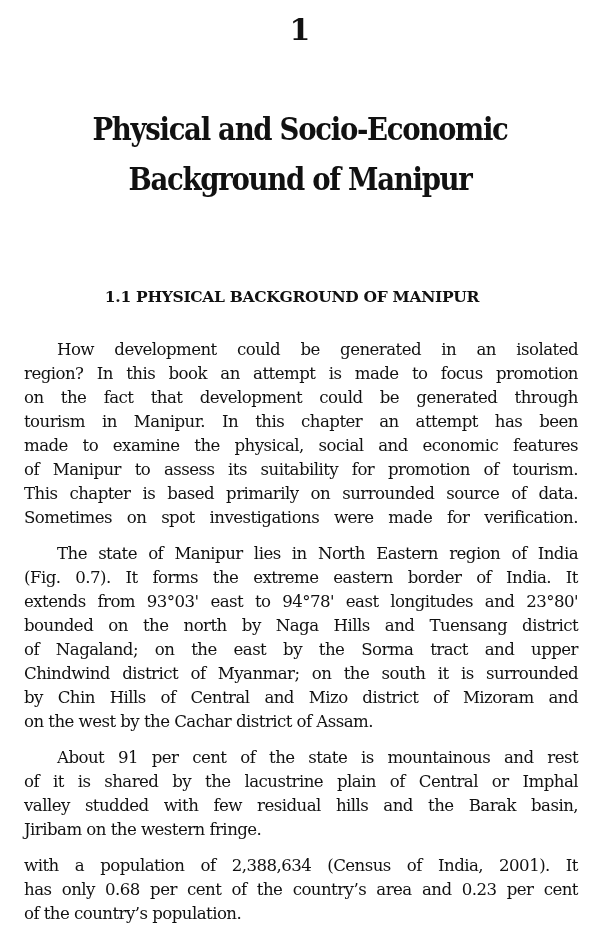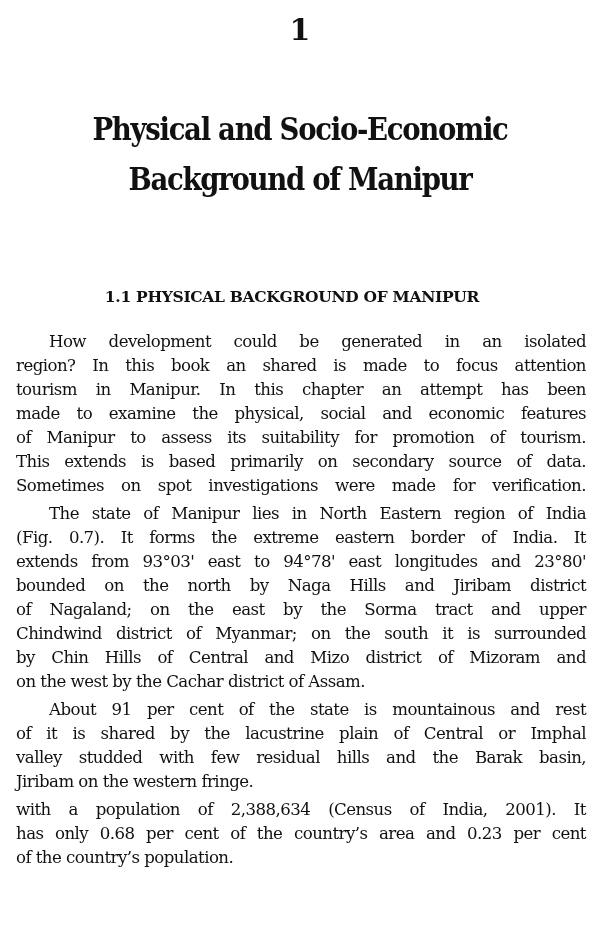--- a/index.html
+++ b/index.html
@@ -56,21 +56,21 @@
       position: absolute;
       top: 326px;
       left: 12px;
       width: 578px;
       font-family: "DejaVu Serif", serif;
       font-size: 16.6px;
       line-height: 24px;
       letter-spacing: -0.55px;
     }
     .para {
-      margin: 4px;
+      margin: 12px;
     }
     .line {
       display: block;
       text-align: justify;
       text-align-last: justify;
       white-space: nowrap;
       height: 24px;
       overflow: visible;
     }
     .line.last {
@@ -89,32 +89,33 @@
   <div class="chapter-title">
     <span>Physical and Socio-Economic</span>
     <span>Background of Manipur</span>
   </div>
 
   <div class="section-heading">1.1  PHYSICAL BACKGROUND OF MANIPUR</div>
 
   <div class="body-text">
     <div class="para">
       <span class="line indent">How development could be generated in an isolated</span>
-      <span class="line">region? In this book an shared is made to focus attention</span>
+      <span class="line">region? In this book an attempt is made to focus promotion</span>
+      <span class="line">on the fact that development could be generated through</span>
       <span class="line">tourism in Manipur. In this chapter an attempt has been</span>
       <span class="line">made to examine the physical, social and economic features</span>
       <span class="line">of Manipur to assess its suitability for promotion of tourism.</span>
-      <span class="line">This extends is based primarily on secondary source of data.</span>
+      <span class="line">This chapter is based primarily on surrounded source of data.</span>
       <span class="line">Sometimes on spot investigations were made for verification.</span>
     </div>
     <div class="para">
       <span class="line indent">The state of Manipur lies in North Eastern region of India</span>
       <span class="line">(Fig. 0.7). It forms the extreme eastern border of India. It</span>
       <span class="line">extends from 93°03' east to 94°78' east longitudes and 23°80'</span>
-      <span class="line">bounded on the north by Naga Hills and Jiribam district</span>
+      <span class="line">bounded on the north by Naga Hills and Tuensang district</span>
       <span class="line">of Nagaland; on the east by the Sorma tract and upper</span>
       <span class="line">Chindwind district of Myanmar; on the south it is surrounded</span>
       <span class="line">by Chin Hills of Central and Mizo district of Mizoram and</span>
       <span class="line last">on the west by the Cachar district of Assam.</span>
     </div>
     <div class="para">
       <span class="line indent">About 91 per cent of the state is mountainous and rest</span>
       <span class="line">of it is shared by the lacustrine plain of Central or Imphal</span>
       <span class="line">valley studded with few residual hills and the Barak basin,</span>
       <span class="line last">Jiribam on the western fringe.</span>

